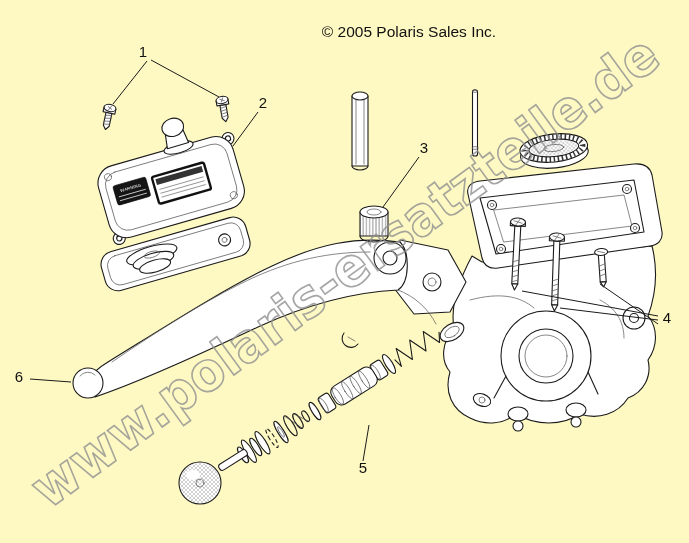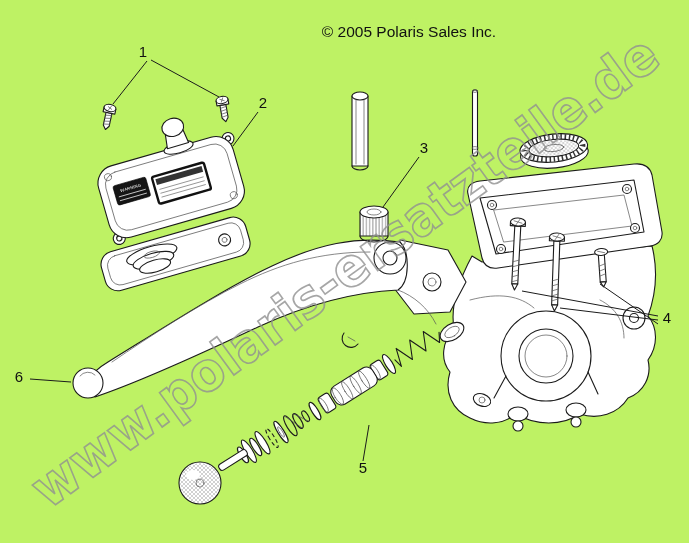--- a/index.html
+++ b/index.html
@@ -1,16 +1,16 @@
 <!DOCTYPE html>
 <html><head>
 <meta charset="utf-8">
 <style>
   html,body{margin:0;padding:0;background:#ffffff;}
-  .stage{position:relative;width:689px;height:543px;background:#bef264;overflow:hidden;}
+  .stage{position:relative;width:689px;height:543px;background:#fef9c3;overflow:hidden;}
   svg{display:block;}
   text{font-family:"Liberation Sans","DejaVu Sans",sans-serif;}
   .fw{fill:#ffffff;stroke:#1b1b1b;stroke-width:1.1;stroke-linejoin:round;stroke-linecap:round;}
   .ln{fill:none;stroke:#1b1b1b;stroke-width:1.1;stroke-linejoin:round;stroke-linecap:round;}
   .thin{fill:none;stroke:#555555;stroke-width:0.7;stroke-linejoin:round;stroke-linecap:round;}
   .leader{fill:none;stroke:#1b1b1b;stroke-width:1;}
   .callout{font-size:15px;fill:#111111;}
   .copyright{font-size:15.5px;fill:#111111;}
   .wm{font-size:54px;font-weight:700;fill:none;stroke:#919191;stroke-width:1.7px;opacity:0.8;
       font-family:"DejaVu Sans","Liberation Sans",sans-serif;}

